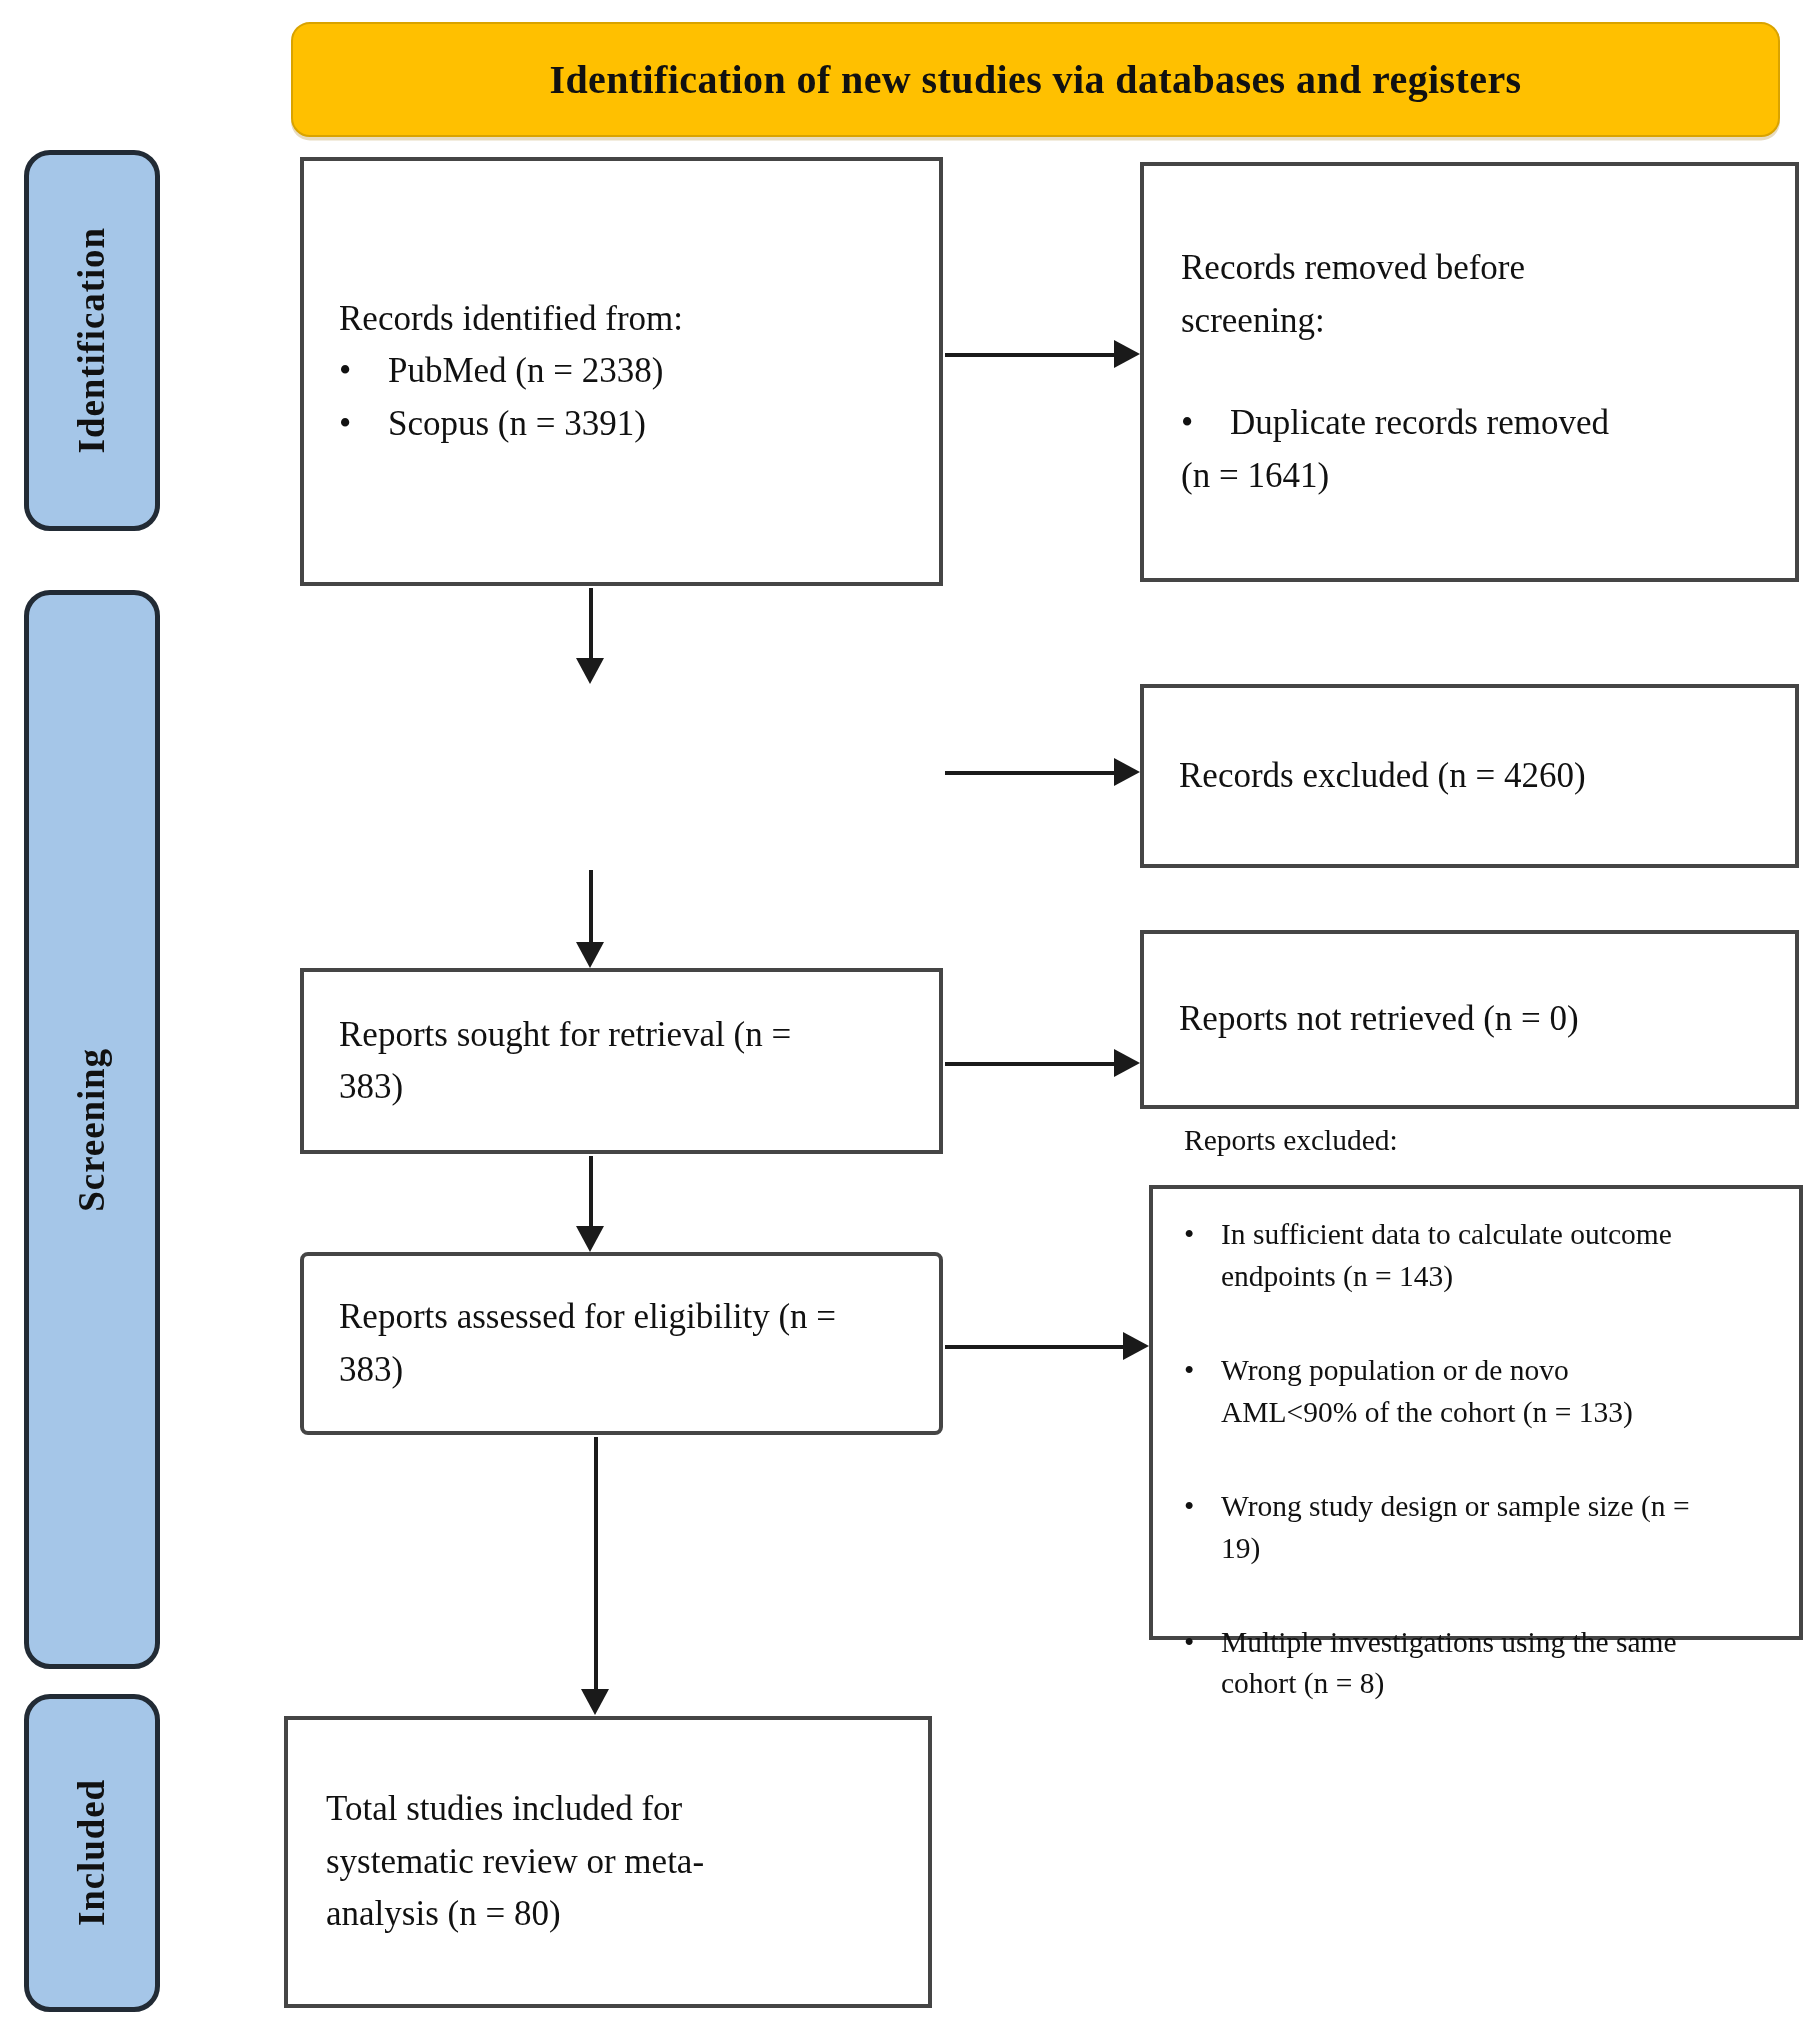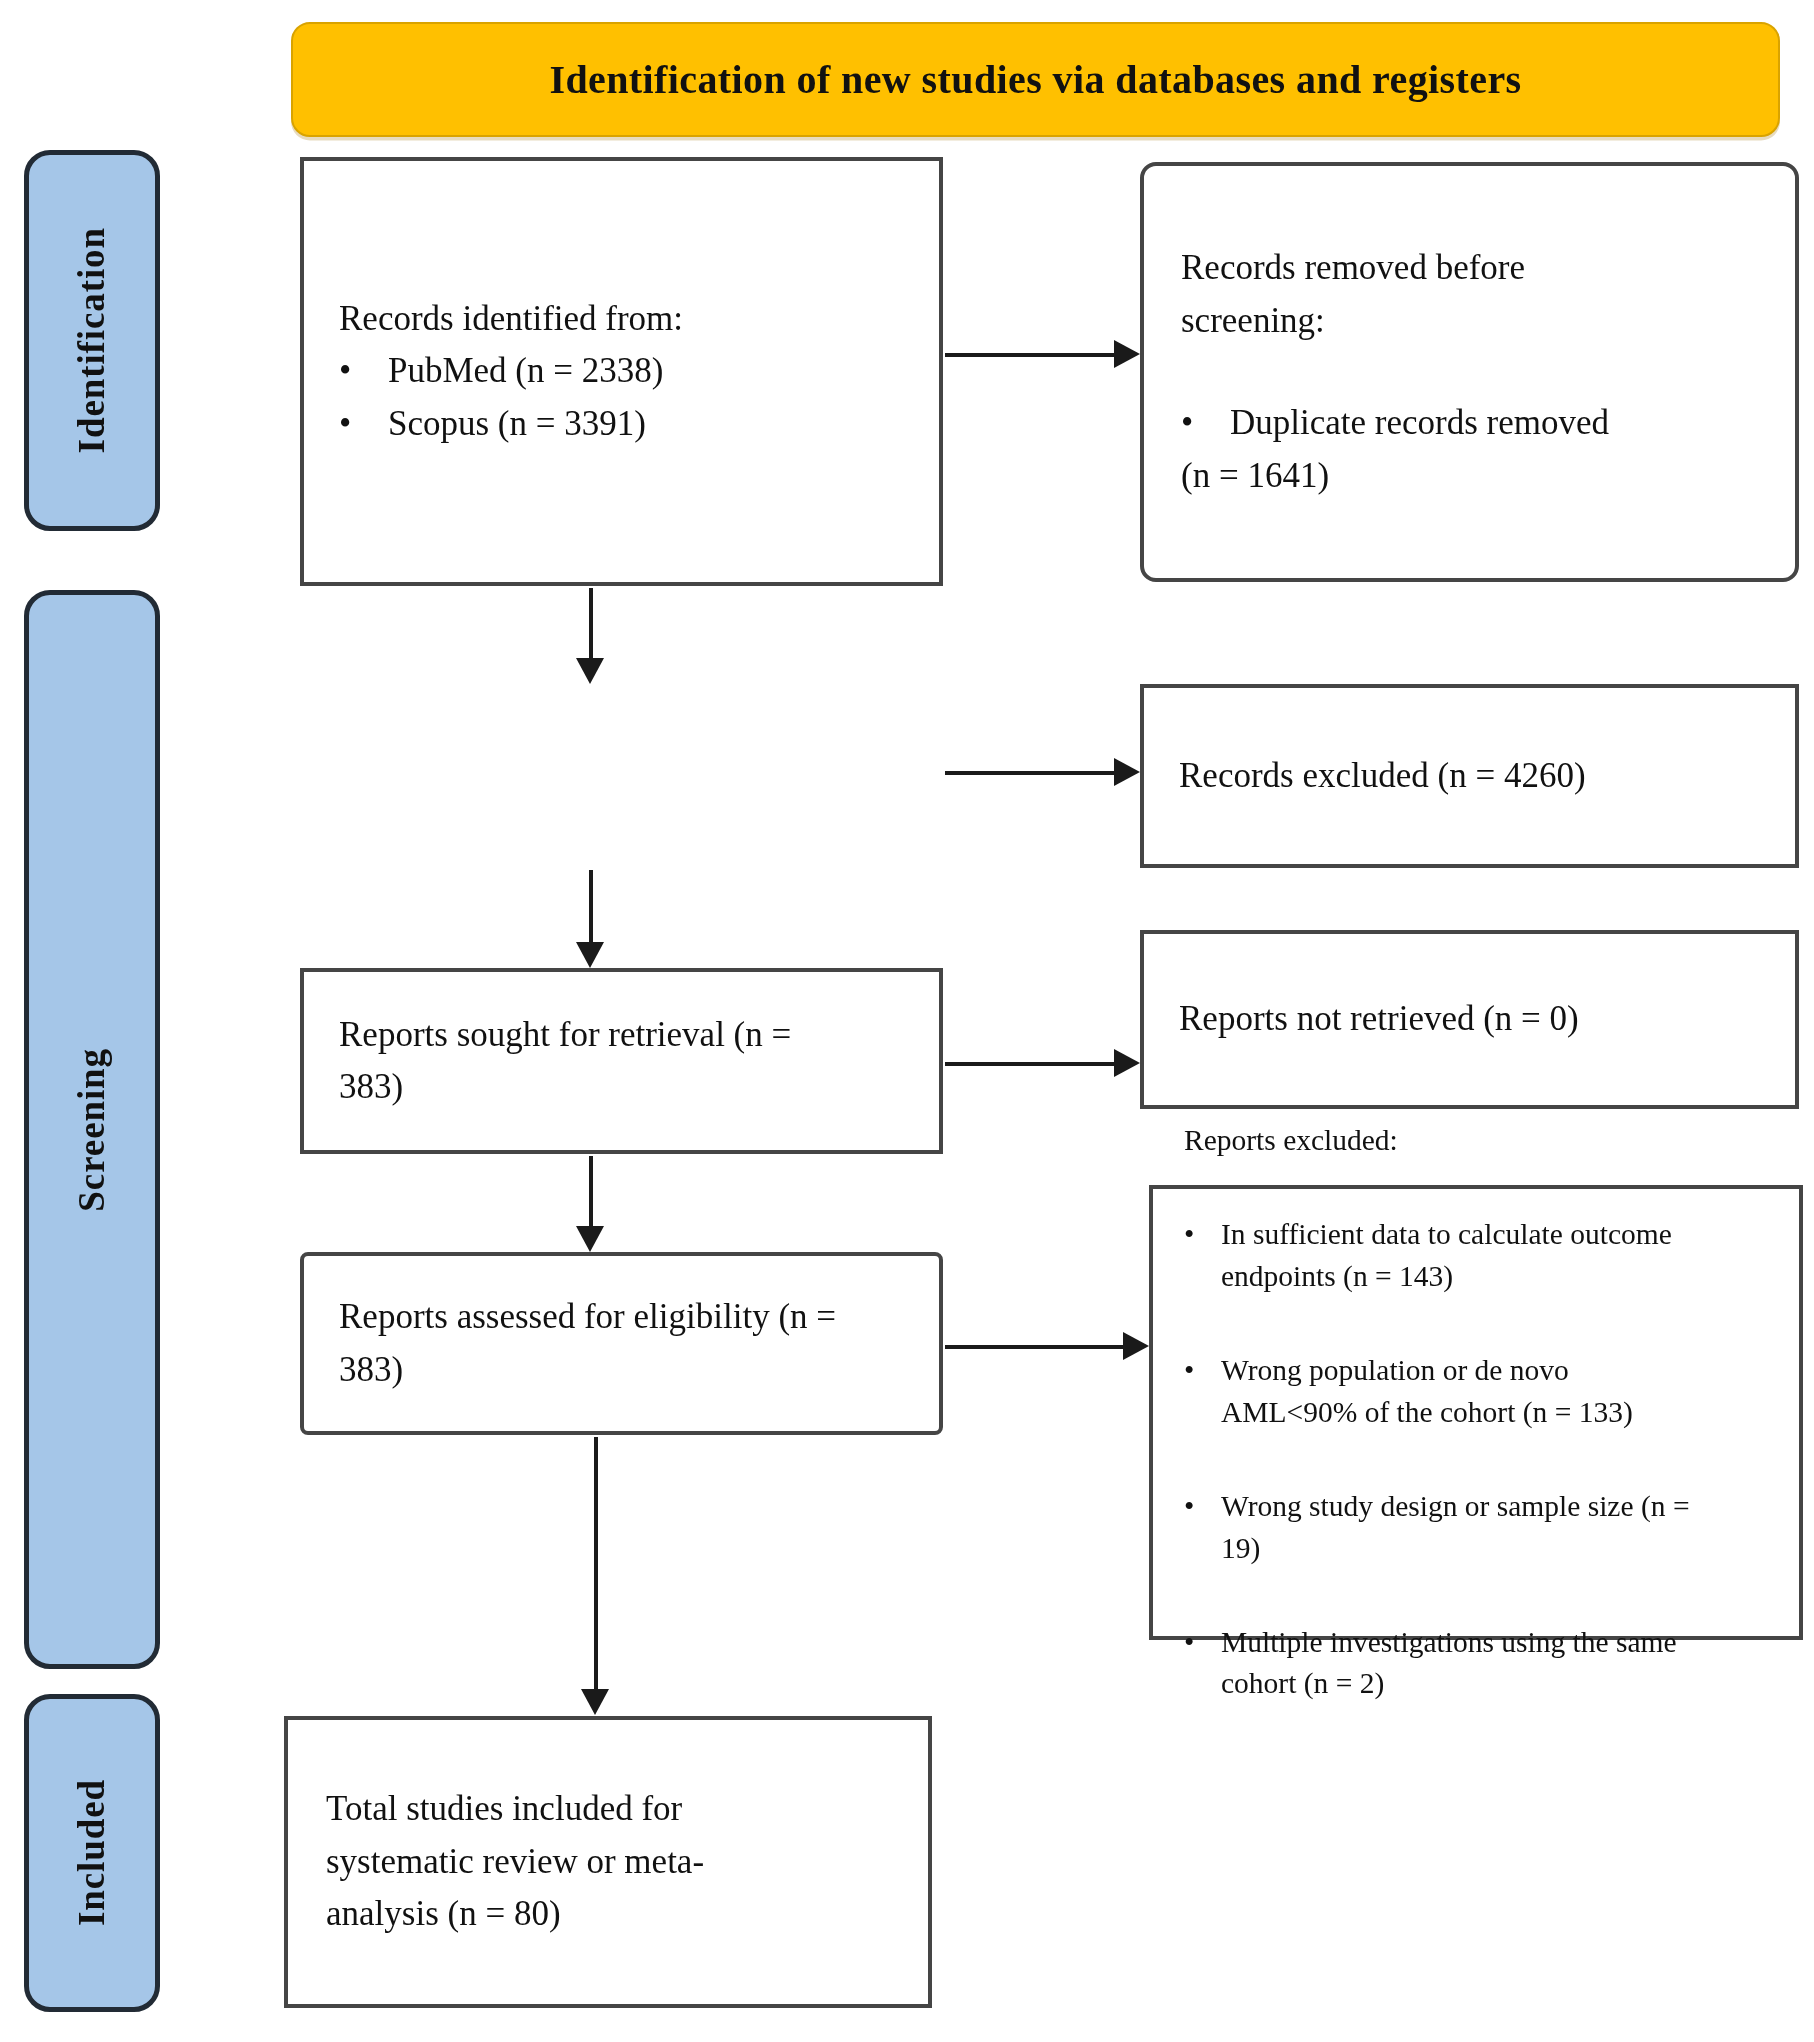--- a/index.html
+++ b/index.html
@@ -71,21 +71,21 @@
     font-size: 35px;
     line-height: 1.5;
   }
   .line { white-space: normal; }
   .line.bullet { display: flex; }
   .line.bullet .bm { flex: 0 0 49px; }
   .line.bullet .bt { flex: 1 1 auto; }
   .spacer { height: 50px; }
 
   .box-records-identified { left: 300px; top: 157px;  width: 643px; height: 429px; padding: 0 52px 0 35px; }
-  .box-records-removed    { left: 1140px; top: 162px; width: 659px; height: 420px; padding: 0 127px 0 37px; border-radius: 16px; }
+  .box-records-removed    { left: 1140px; top: 162px; width: 659px; height: 420px; padding: 0 127px 0 37px; }
   .box-records-screened   { left: 300px; top: 684px;  width: 643px; height: 184px; padding: 0 26px 0 35px; }
   .box-records-excluded   { left: 1140px; top: 684px; width: 659px; height: 184px; padding: 0 26px 0 35px; }
   .box-reports-sought     { left: 300px; top: 968px; width: 643px; height: 186px; padding: 0 104px 0 35px; }
   .box-reports-not-retrieved { left: 1140px; top: 930px; width: 659px; height: 179px; padding: 0 26px 0 35px; }
   .box-reports-assessed   { left: 300px; top: 1252px; width: 643px; height: 183px; padding: 0 70px 0 35px; border-radius: 8px; }
   .box-reports-excluded   { left: 1149px; top: 1185px; width: 654px; height: 455px;
                             padding: 0 104px 0 31px; font-size: 29.5px; line-height: 1.42; gap: 47px; }
   .box-reports-excluded .line { margin: 2.6px 0; }
   .box-reports-excluded .line.bullet .bm { flex: 0 0 37px; }
   .box-total-included     { left: 284px; top: 1716px; width: 648px; height: 292px; padding: 0 165px 0 38px; }
@@ -173,21 +173,21 @@
       <div class="line bullet">
         <span class="bm">•</span>
         <span class="bt">Wrong population or de novo AML&lt;90% of the cohort (n = 133)</span>
       </div>
       <div class="line bullet">
         <span class="bm">•</span>
         <span class="bt">Wrong study design or sample size (n = 19)</span>
       </div>
       <div class="line bullet">
         <span class="bm">•</span>
-        <span class="bt">Multiple investigations using the same cohort (n = 2)</span>
+        <span class="bt">Multiple investigations using the same cohort (n = 8)</span>
       </div>
     </div>
 
   <div class="box box-total-included">
     <div class="line">Total studies included for systematic review or meta-analysis (n = 80)</div>
   </div>
 
   <div>
     <div class="shaft-h" style="left:945px; top:353px; width:169px;"></div>
     <div class="head-right" style="left:1114px; top:340px;"></div>

